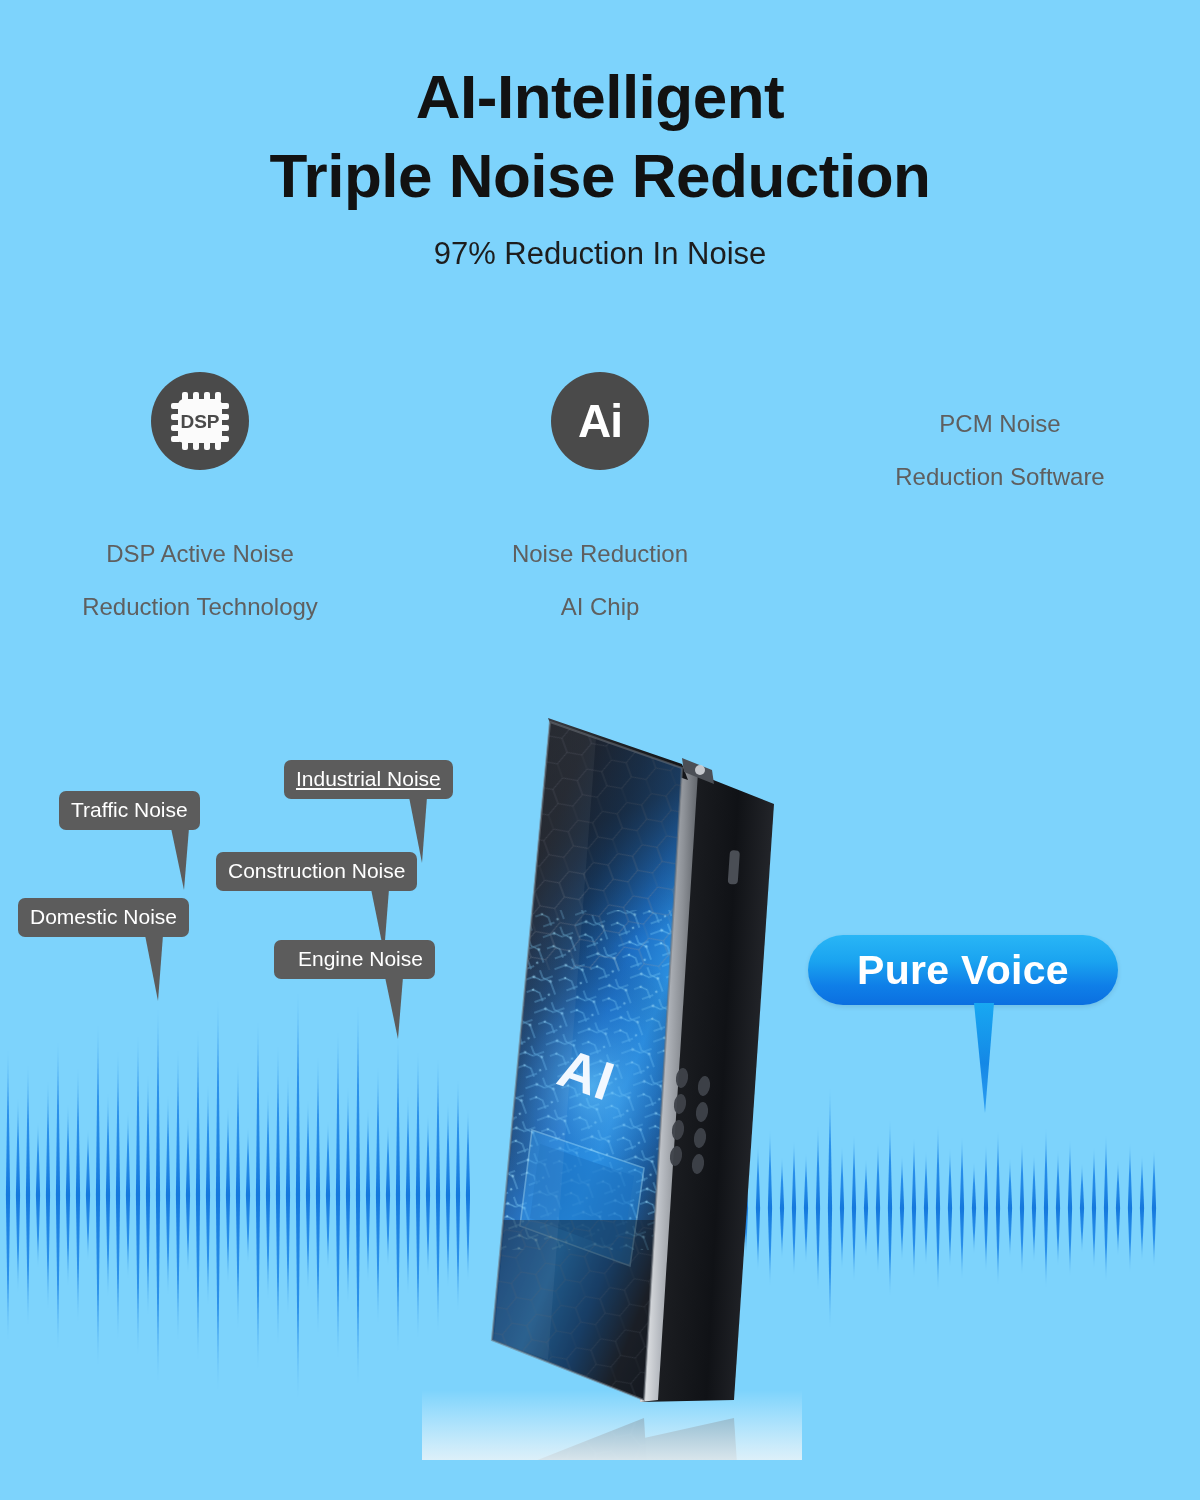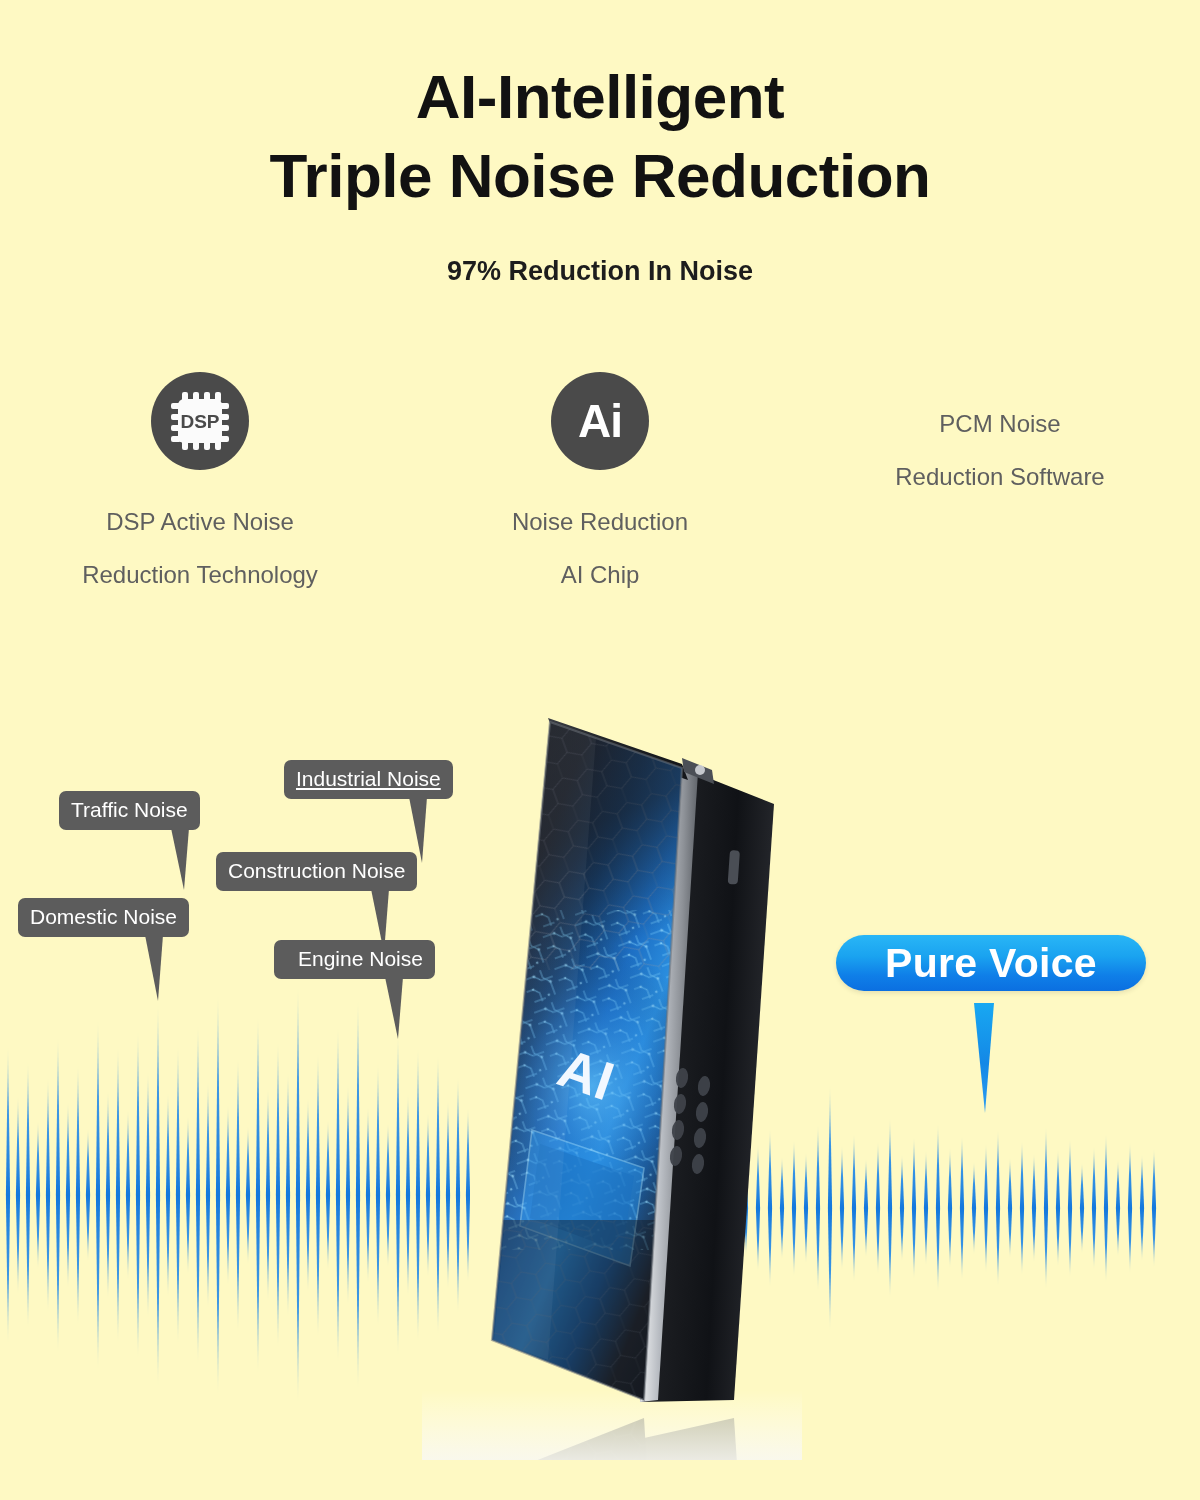--- a/index.html
+++ b/index.html
@@ -7,21 +7,21 @@
     padding: 0;
     background: #ffffff;
   }
   body {
     font-family: "Liberation Sans", sans-serif;
   }
   #page {
     position: relative;
     width: 1200px;
     height: 1500px;
-    background: #fef9c3;
+    background: #7dd3fc;
     overflow: hidden;
   }
 
   
   .headline {
     position: absolute;
     top: 58px;
     left: 0;
     width: 1200px;
     text-align: center;
@@ -32,39 +32,39 @@
     color: #121212;
     font-family: "Liberation Sans", sans-serif;
   }
   .headline .l2 { display: block; }
   .subhead {
     position: absolute;
     top: 236px;
     left: 0;
     width: 1200px;
     text-align: center;
-    font-size: 27px;
+    font-size: 31px;
     color: #1d1d1d;
-    font-weight: 700;
-    margin-top: 20px;
+    font-weight: 400;
   }
 
   
   .features {
     position: absolute;
     top: 372px;
     left: 0;
     width: 1200px;
     display: flex;
   }
   .feature {
     flex: 1;
     display: flex;
     flex-direction: column;
     align-items: center;
+    gap: 32px;
   }
   .circle {
     width: 98px;
     height: 98px;
     border-radius: 50%;
     background: #4a4a4a;
     display: flex;
     align-items: center;
     justify-content: center;
     position: relative;
@@ -95,24 +95,24 @@
     font-size: 21px;
     border-radius: 7px;
     padding: 7px 12px 8px 12px;
     white-space: nowrap;
     line-height: 1.15;
   }
 
   
   .purevoice {
     position: absolute;
-    left: 836px;
+    left: 808px;
     top: 935px;
     width: 310px;
-    height: 56px;
+    height: 70px;
     border-radius: 36px;
     background: linear-gradient(180deg, #29b6f6 0%, #1aa3f0 38%, #0f7fe8 72%, #0b6fe0 100%);
     display: flex;
     align-items: center;
     justify-content: center;
     color: #ffffff;
     font-size: 41px;
     font-weight: 800;
     letter-spacing: 0.3px;
     box-shadow: 0 2px 5px rgba(0,0,0,0.10);

